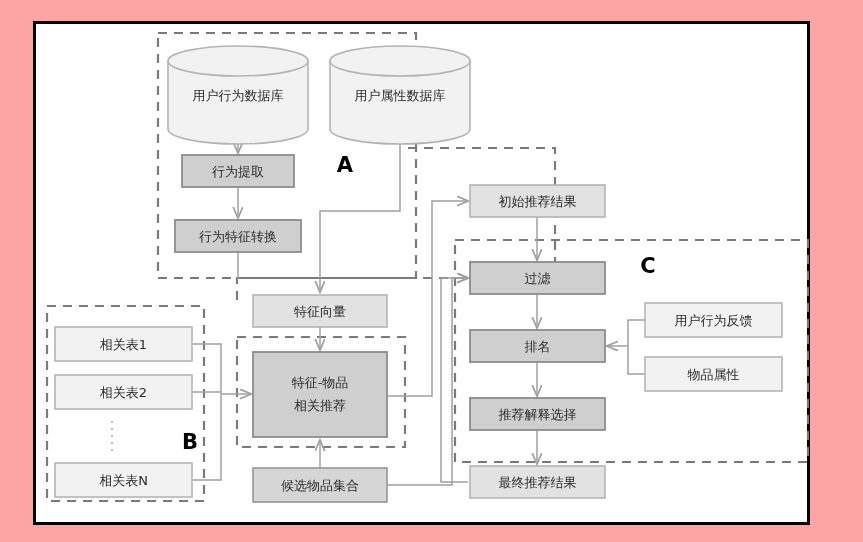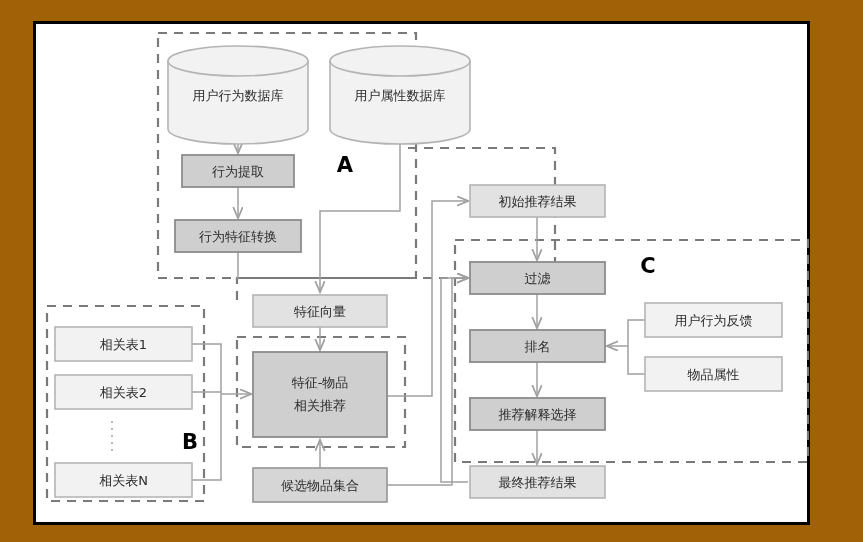--- a/index.html
+++ b/index.html
@@ -1,18 +1,18 @@
 <!DOCTYPE html>
 <html><head>
 <meta charset="utf-8">
 <style>
   html,body{margin:0;padding:0;background:#ffffff;}
   body{width:863px;height:542px;overflow:hidden;
        font-family:"DejaVu Sans","Liberation Sans",sans-serif;}
-  #stage{position:relative;width:863px;height:542px;background:#a16207;}
+  #stage{position:relative;width:863px;height:542px;background:#fca5a5;}
   svg#canvas{position:absolute;left:0;top:0;width:863px;height:542px;}
   .node-label{font-size:13px;fill:#2b2b2b;dominant-baseline:middle;text-anchor:middle;}
   .group-letter{font-size:21px;font-weight:bold;fill:#000;text-anchor:middle;dominant-baseline:middle;
                 font-family:"DejaVu Sans","Liberation Sans",sans-serif;}
 </style>
 </head>
 <body>
 
 <div id="stage">
   <svg id="canvas" viewBox="0 0 863 542">

